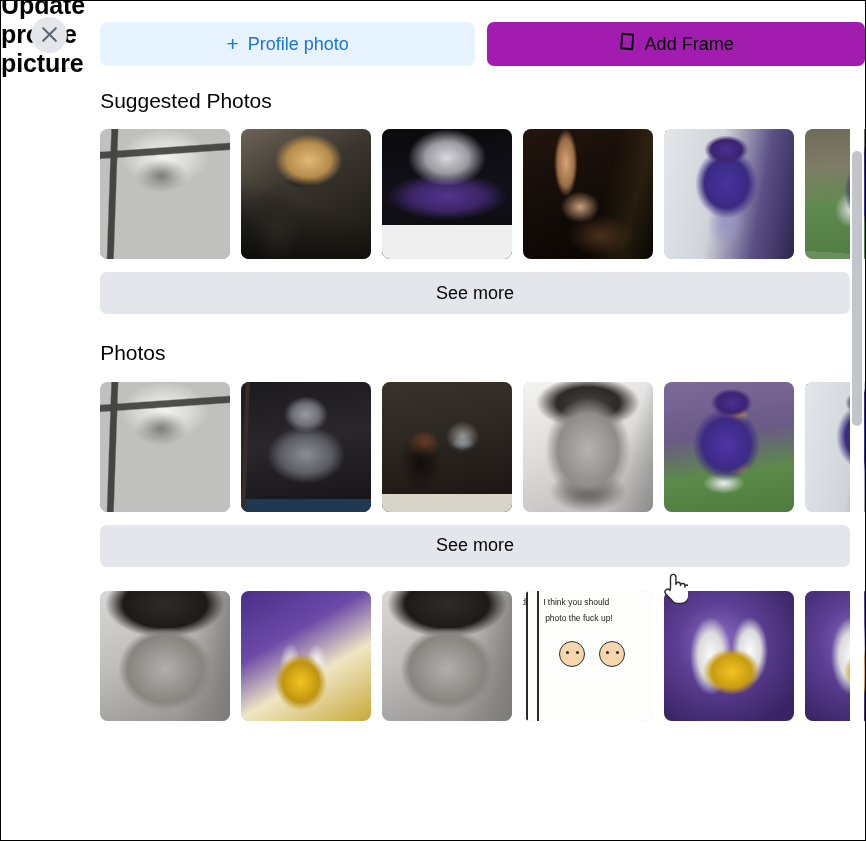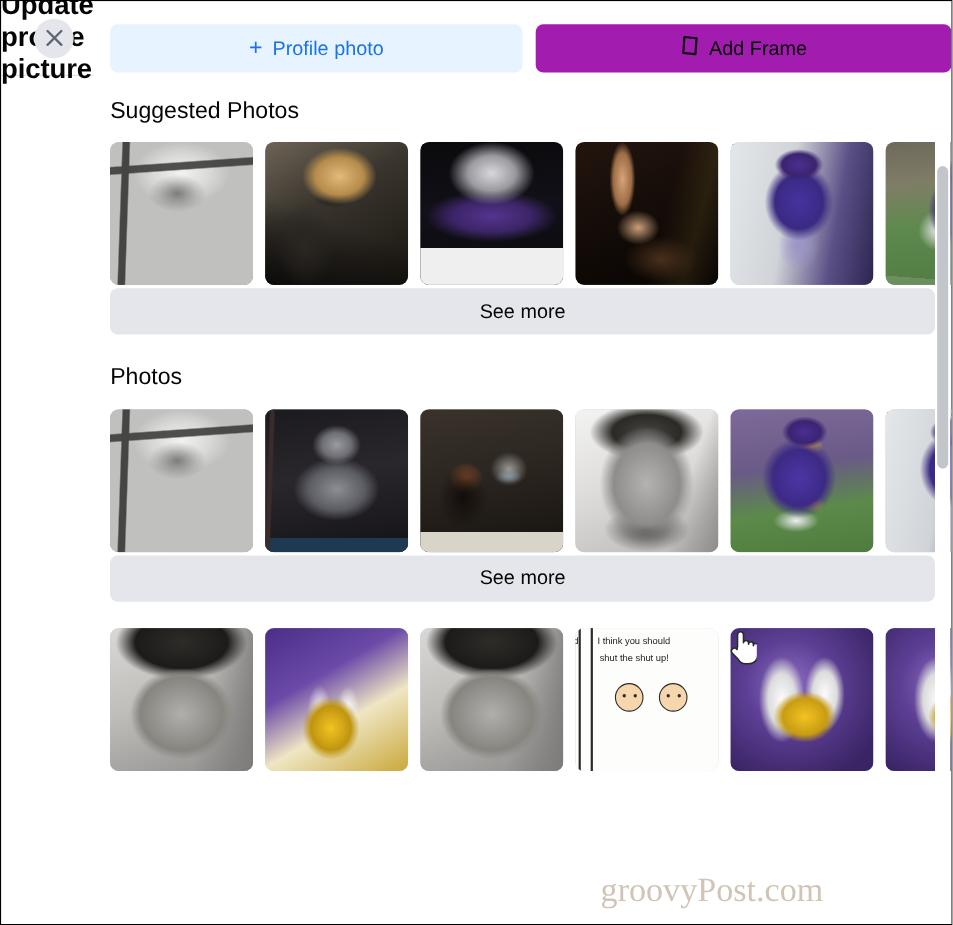--- a/index.html
+++ b/index.html
@@ -124,21 +124,21 @@
     height: 130px;
     border-radius: 8px;
     overflow: hidden;
     cursor: pointer;
     flex: 0 0 130px;
     background: #cfd2d6;
   }
   .thumb .art { position: absolute; inset: 0; }
 
   .see-more {
-    margin-top: 3px;
+    margin-top: 13px;
     height: 42px;
     width: 100%;
     background: #e4e6eb;
     border: none;
     border-radius: 7px;
     font-family: "Liberation Sans", sans-serif;
     font-size: 18px;
     color: #050505;
     cursor: pointer;
   }
@@ -473,38 +473,37 @@
             <div class="art a-vikings-star"></div>
           </div>
         <div class="thumb">
             <div class="art a-hoodface"></div>
           </div>
         <div class="thumb">
           <div class="art a-comic">
             <div class="panel-line" style="left:3px;"></div>
             <div class="panel-line" style="left:14px;"></div>
             <div class="bubble-text" style="left:20px; top:5px;">I think you should</div>
-            <div class="bubble-text" style="left:22px; top:21px;">shut the shut up!</div>
+            <div class="bubble-text" style="left:22px; top:21px;">photo the fuck up!</div>
             <div class="bubble-text" style="left:-18px; top:5px;">hould</div>
             <div class="head" style="left:36px; top:50px;"></div>
             <div class="head" style="left:76px; top:50px;"></div>
           </div>
         </div>
         <div class="thumb">
             <div class="art a-vikings-logo"></div>
           </div>
         <div class="thumb">
             <div class="art a-vikings-logo"></div>
           </div>
       </div>
     </div>
 
   </div>
 
-  <div class="watermark">groovyPost.com</div>
 
   <div class="scrollbar-track">
     <div class="scrollbar-thumb"></div>
   </div>
 
   <div class="cursor">
     <svg width="26" height="34" viewBox="0 0 26 34" aria-hidden="true">
       <path d="M8.5 16.5 V6.2 c0-1.6 1.2-2.8 2.7-2.8 1.5 0 2.7 1.2 2.7 2.8 V13.4
                c0-1.3 1-2.2 2.3-2.2 1.3 0 2.3 1 2.3 2.2 V14.6
                c0-1.2 1-2.1 2.2-2.1 1.2 0 2.2 1 2.2 2.1 V16

